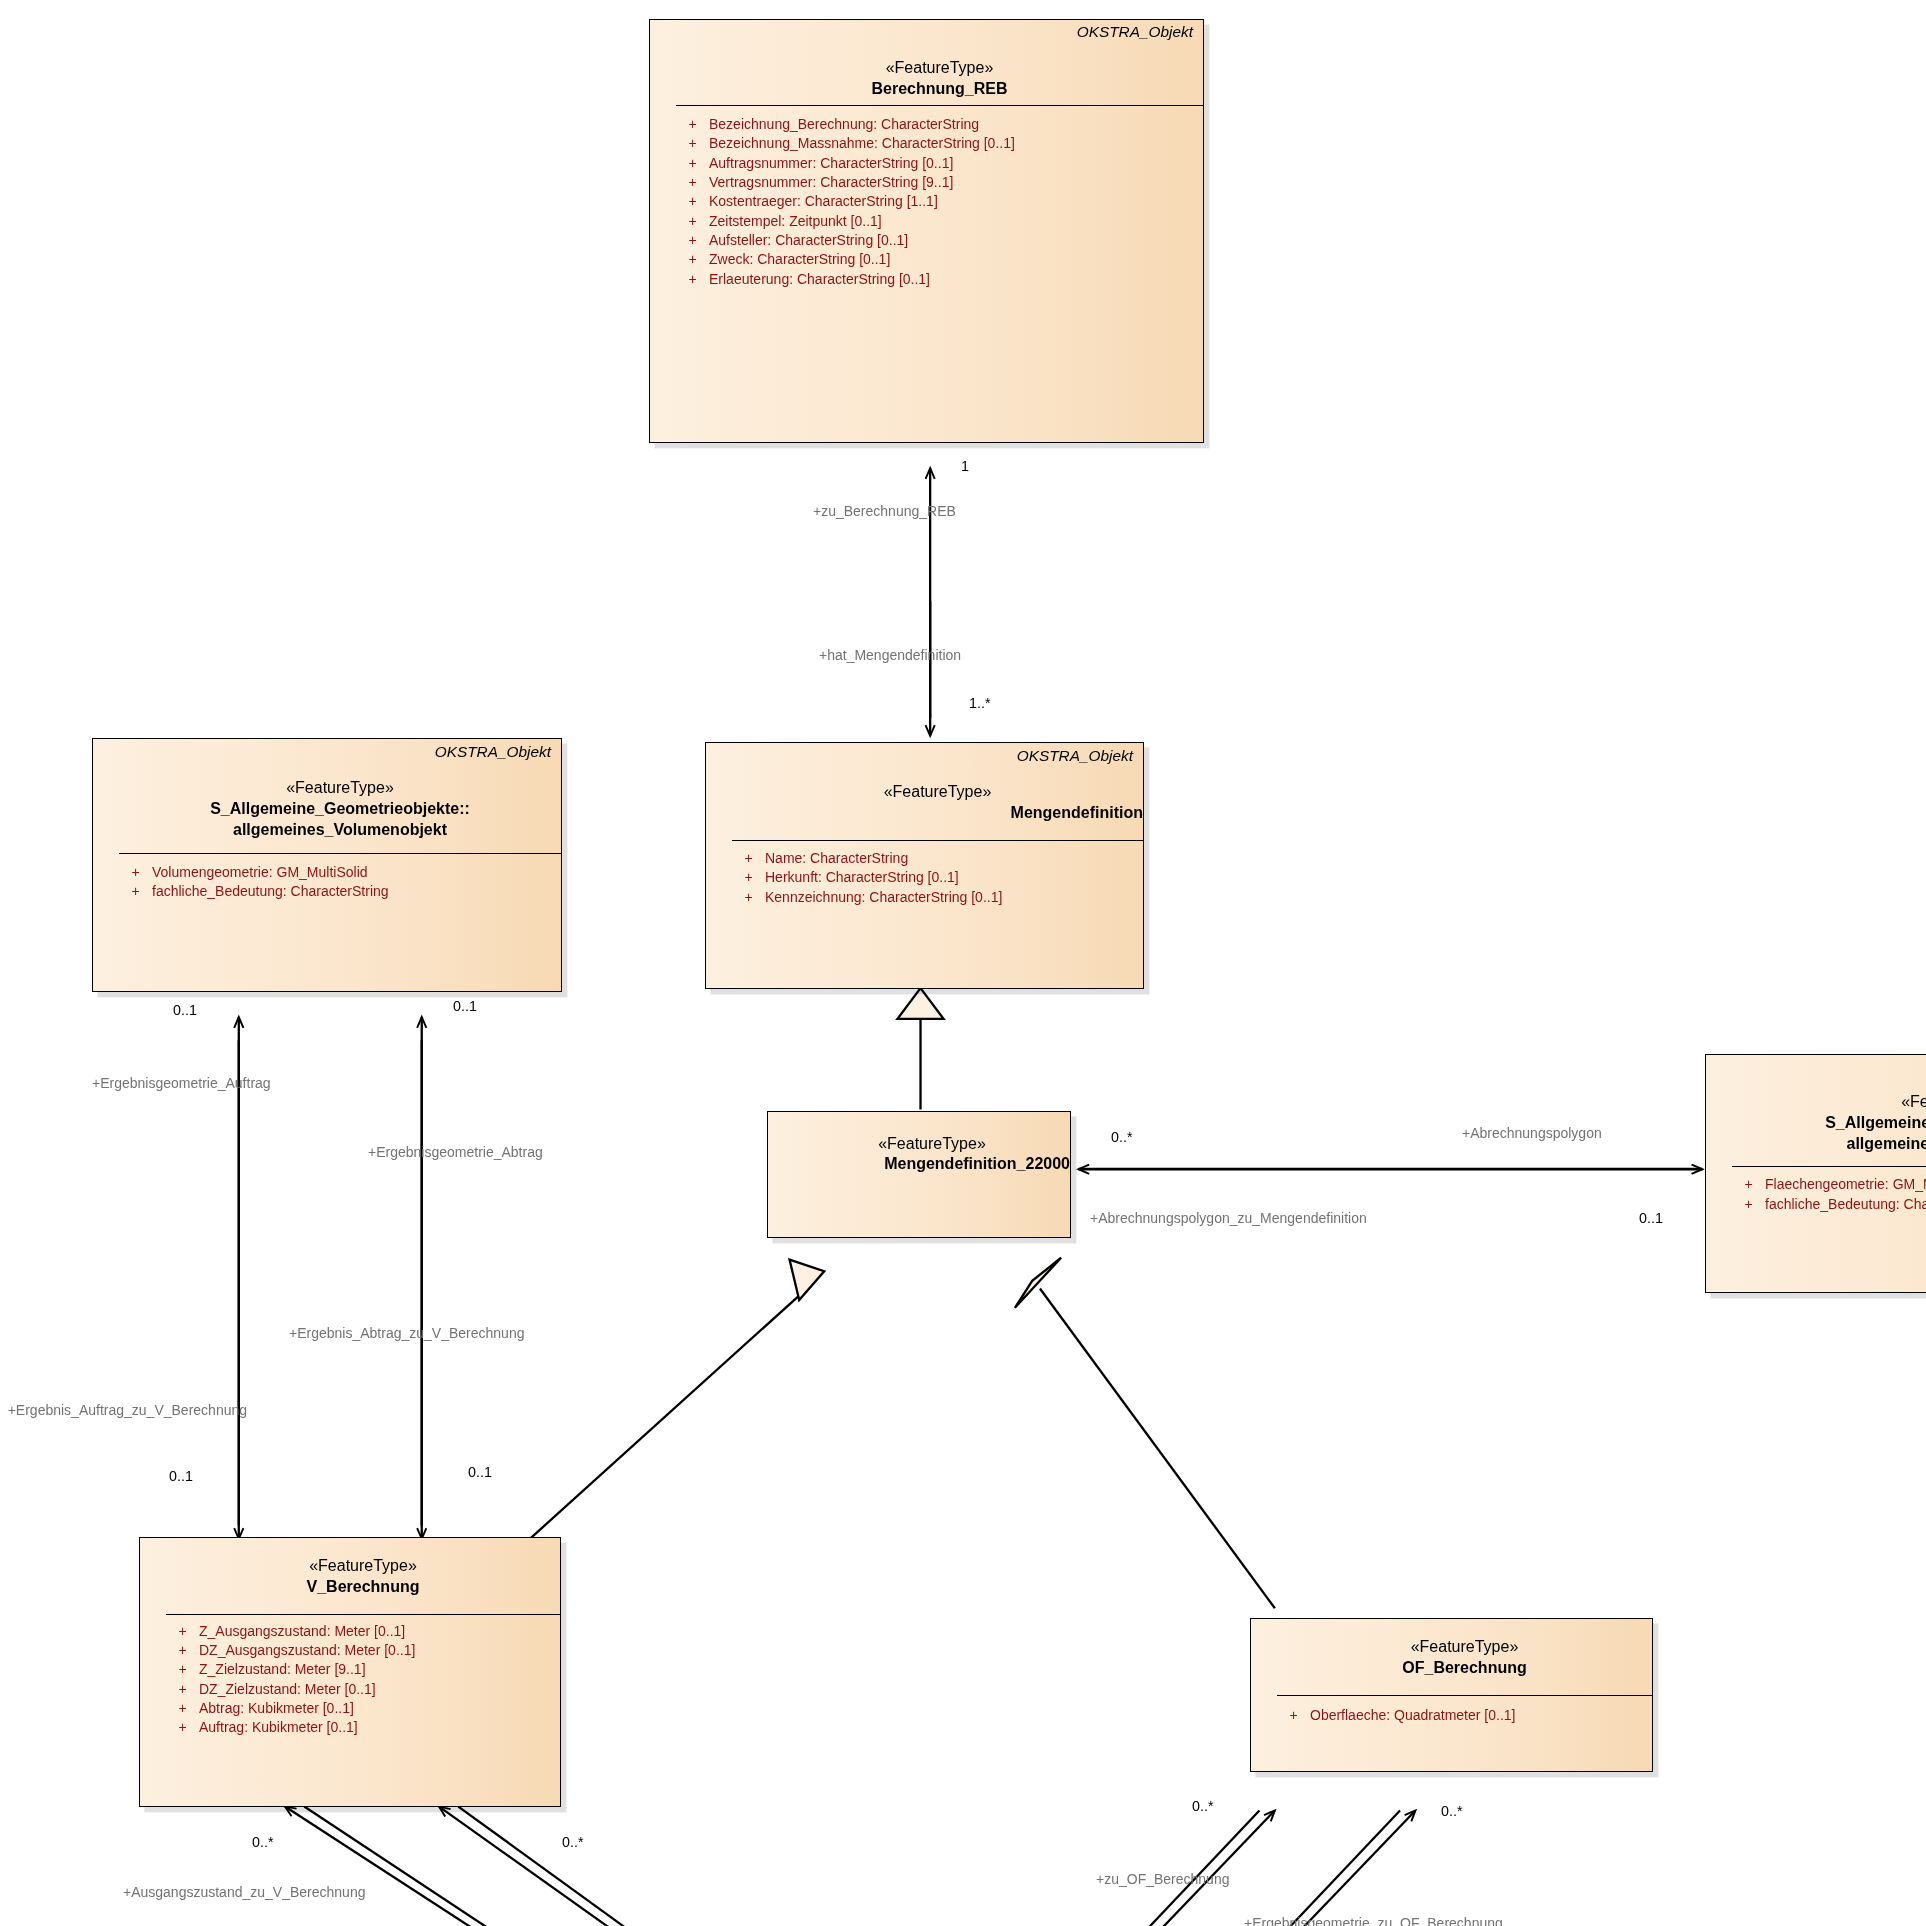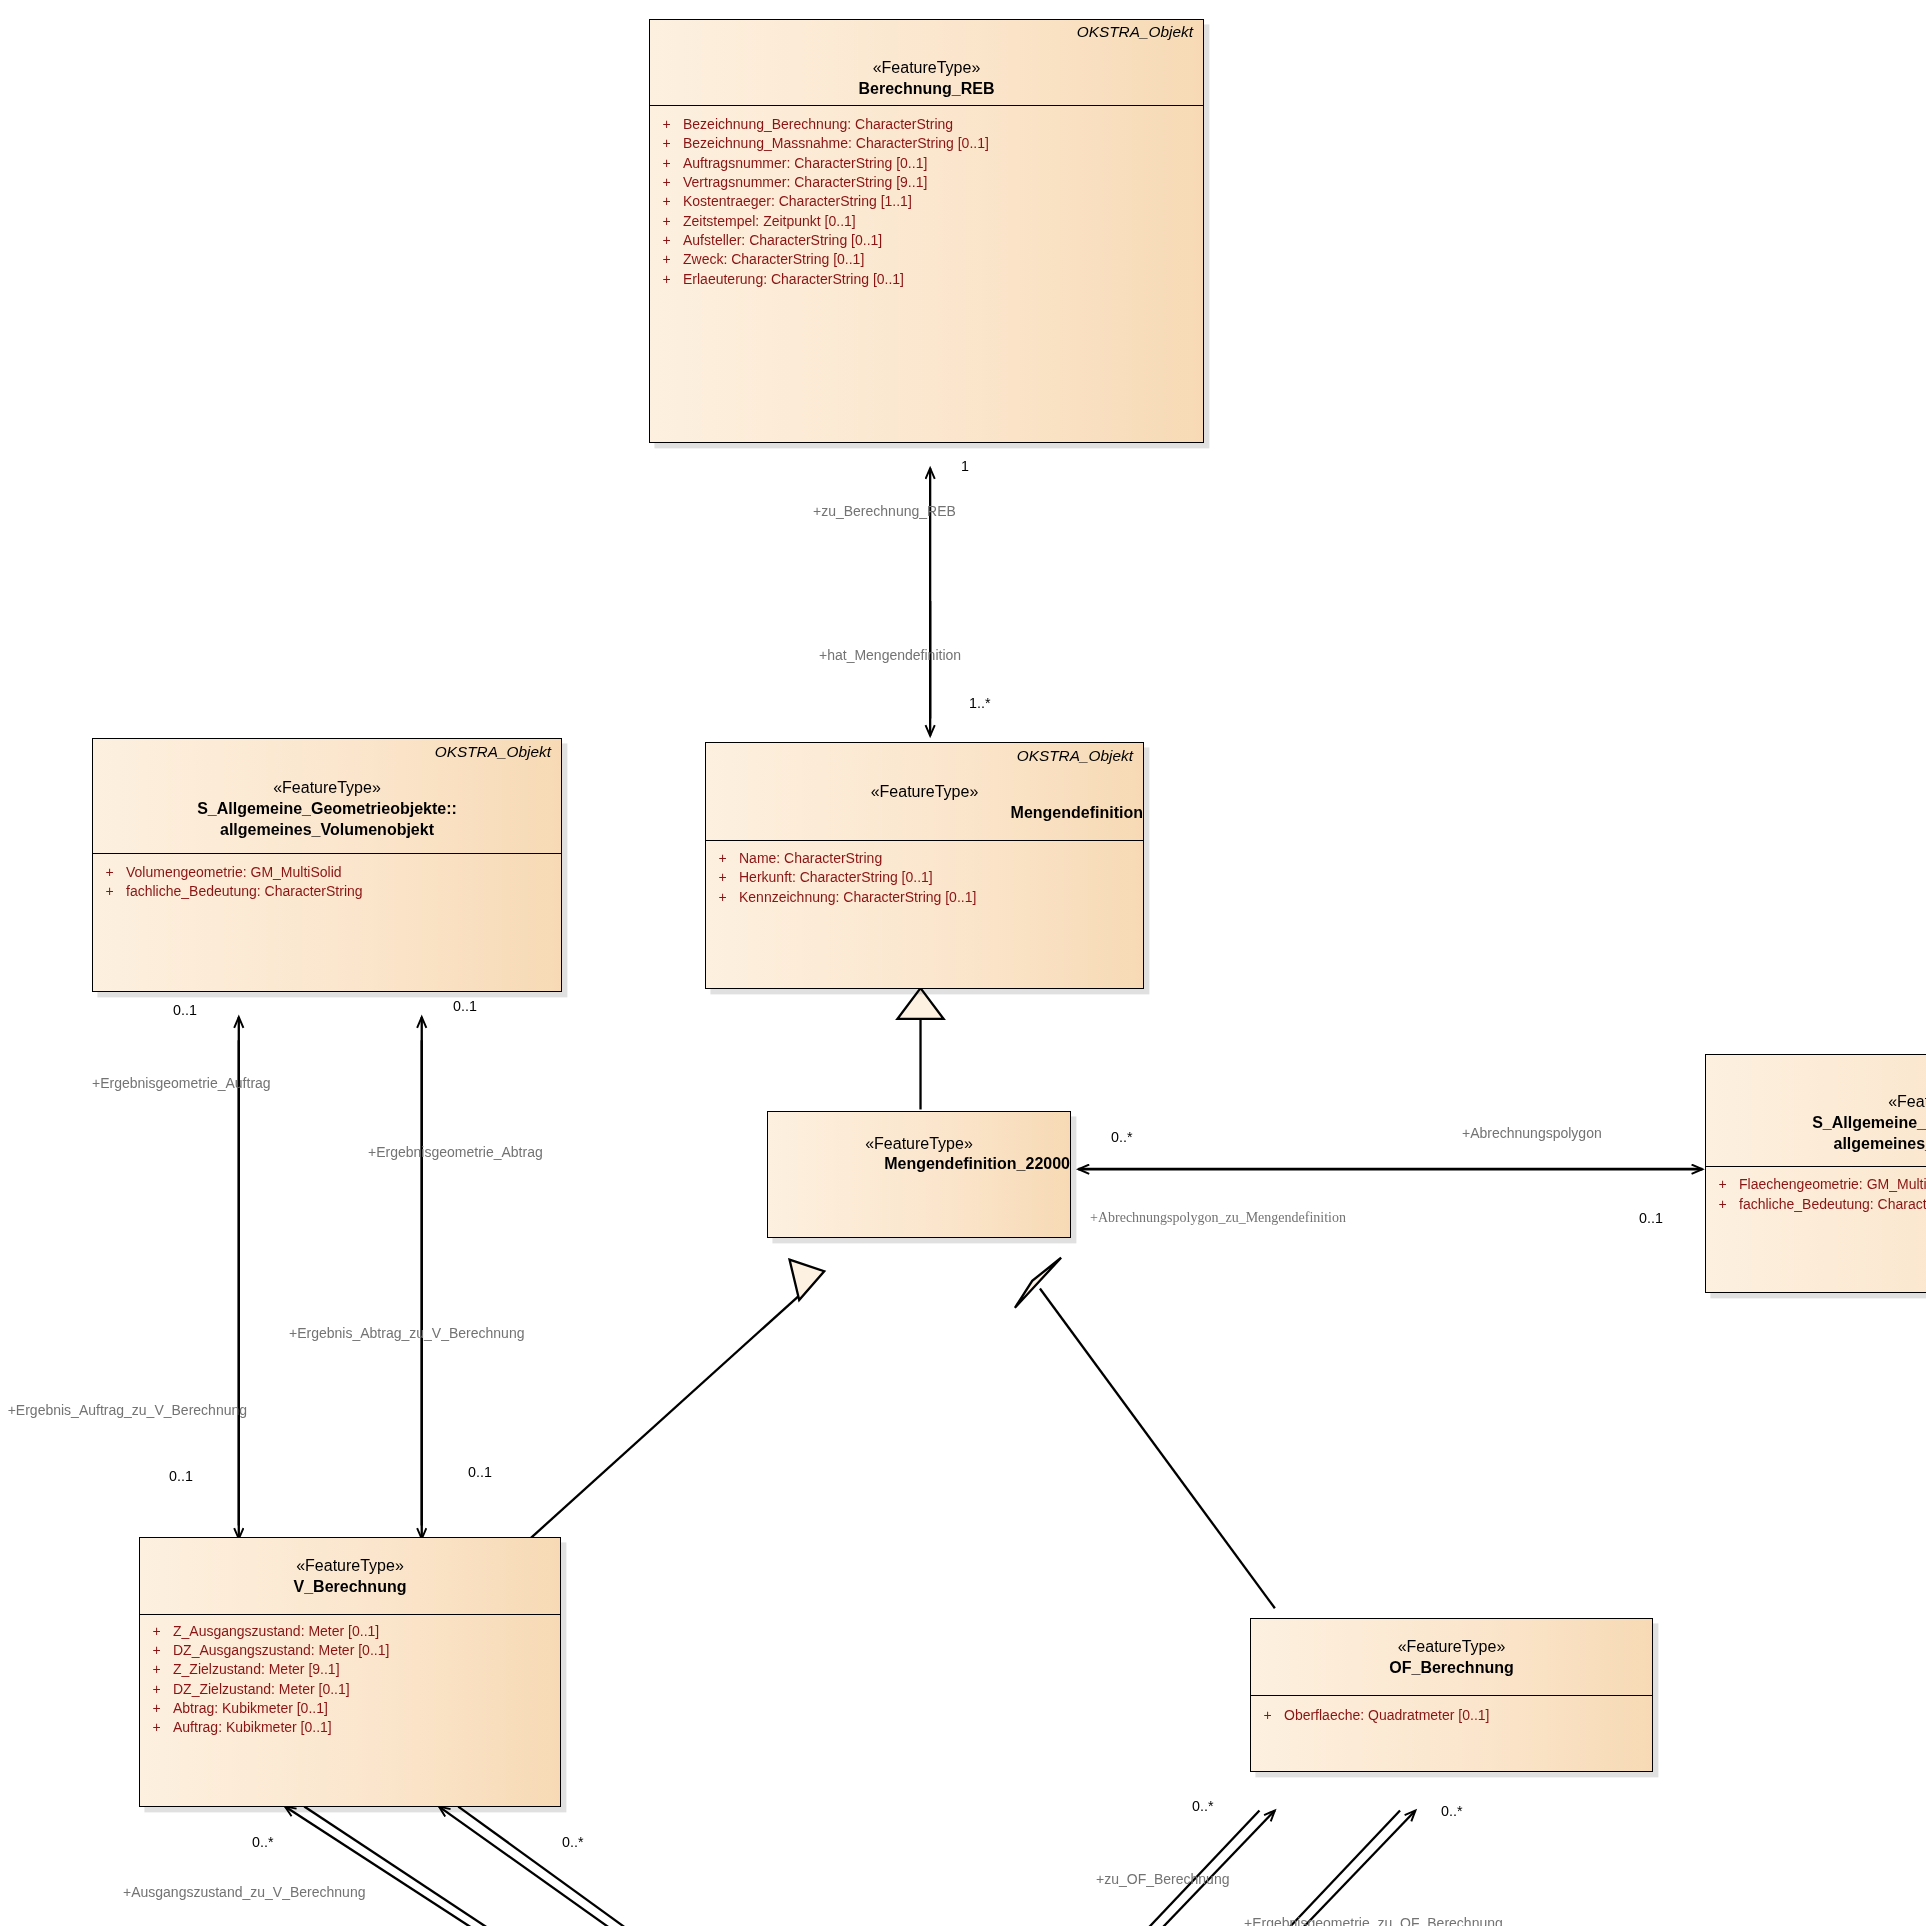--- a/index.html
+++ b/index.html
@@ -1,21 +1,21 @@
 <!DOCTYPE html>
 <html style="font-size:6.2px"><head>
 <meta charset="utf-8">
 <style>
   html,body{margin:0;padding:0;background:#ffffff;}
   body{font-family:"Liberation Sans",sans-serif;}
   #canvas{position:relative;width:2200px;height:2450px;background:#ffffff;overflow:hidden;}
   svg.links{position:absolute;left:0;top:0;width:2200px;height:2450px;overflow:visible;}
   .uml-class{position:absolute;box-sizing:border-box;border:1.9px solid #000000;
     background:linear-gradient(to right,#fdf0df 0%,#fbe6cd 55%,#f7dab5 100%);
-    box-shadow:5.4px 5.4px 0 0 rgba(0,0,0,0.12);}
+    box-shadow:5.4px 5.4px 0 0 rgba(0,0,0,0.12);padding-left:26px;}
   .hdr{position:relative;padding:3.9px 0 5.4px 0;}
   .stereo-pkg{position:absolute;right:10px;top:3.9px;font-style:italic;font-size:15.4px;color:#000;white-space:nowrap;}
   .ftype{text-align:center;font-size:16px;color:#000;margin-top:2.3px;line-height:1.25;}
   .cname{text-align:center;font-size:16px;font-weight:bold;color:#000;line-height:1.3;margin-top:0.8px;}
   .cname.abstract{text-align:right;}
   .divider{border-top:1.9px solid #000;}
   .attrs{padding:7.7px 0 8.5px 0;}
   .attr{display:flex;font-size:14px;color:#8a1414;line-height:1.0;padding:2.7px 0 2.7px 0;}
   .attr .vis{width:33px;text-align:center;flex:0 0 33px;}
   .attr .txt{white-space:nowrap;}
@@ -260,21 +260,21 @@
           <span class="vis">+</span>
           <span class="txt">Oberflaeche: Quadratmeter [0..1]</span>
         </div>
     </div>
   </div>
 
   <div class="edge-label" style="left:813px;top:503px;">+zu_Berechnung_REB</div>
   <div class="edge-label" style="left:819px;top:647px;">+hat_Mengendefinition</div>
 
   <div class="edge-label" style="left:1462px;top:1125px;">+Abrechnungspolygon</div>
-  <div class="edge-label" style="left:1090px;top:1210px;font-family:Liberation Serif, serif;">+Abrechnungspolygon_zu_Mengendefinition</div>
+  <div class="edge-label" style="left:1090px;top:1210px;">+Abrechnungspolygon_zu_Mengendefinition</div>
 
   <div class="edge-label" style="left:92px;top:1075px;">+Ergebnisgeometrie_Auftrag</div>
   <div class="edge-label" style="left:320px;top:1144px;margin-left:48px;">+Ergebnisgeometrie_Abtrag</div>
   <div class="edge-label" style="left:7.7px;top:1402px;">+Ergebnis_Auftrag_zu_V_Berechnung</div>
   <div class="edge-label" style="left:289px;top:1325px;">+Ergebnis_Abtrag_zu_V_Berechnung</div>
 
   <div class="edge-label" style="left:123px;top:1884px;">+Ausgangszustand_zu_V_Berechnung</div>
   <div class="edge-label" style="left:503px;top:1924px;">+Zielzustand_zu_V_Berechnung</div>
 
   <div class="edge-label" style="left:1096px;top:1871px;">+zu_OF_Berechnung</div>

